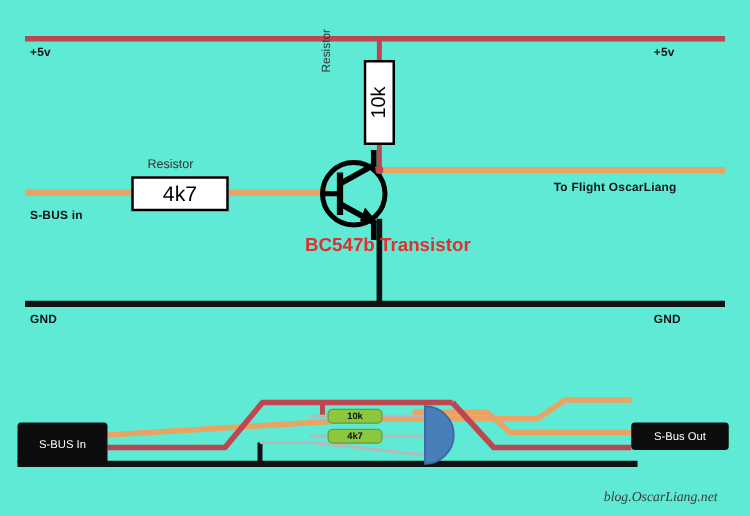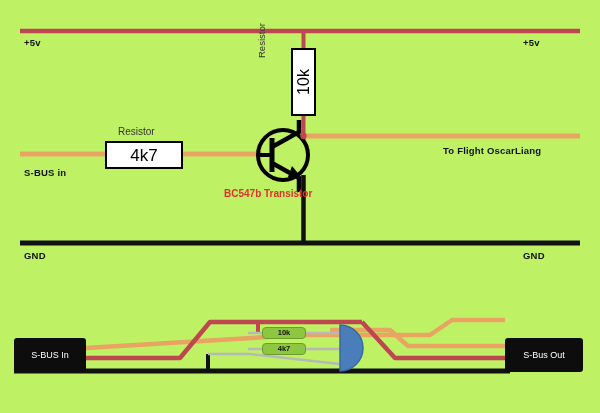--- a/index.html
+++ b/index.html
@@ -7,21 +7,21 @@
     padding: 0;
     background: #ffffff;
   }
   body {
     font-family: "Liberation Sans", sans-serif;
   }
   #root {
     position: relative;
     width: 600px;
     height: 413px;
-    background: #bef264;
+    background: #5eead4;
     overflow: hidden;
   }
   .svg-layer {
     position: absolute;
     left: 0;
     top: 0;
     width: 600px;
     height: 413px;
   }
   .lbl {
@@ -74,42 +74,42 @@
     transform-origin: left top;
     font-size: 9.5px;
   }
   #lbl-5v-left  { left: 24px;  top: 38px; }
   #lbl-5v-right { left: 523px; top: 38px; }
   #lbl-sbus-in  { left: 24px;  top: 168px; }
   #lbl-tofc     { left: 443px; top: 146px; }
   #lbl-gnd-left { left: 24px;  top: 251px; }
   #lbl-gnd-right{ left: 523px; top: 251px; }
   #lbl-bc547 {
-    left: 224px; top: 189px;
+    left: 244px; top: 189px;
     color: #E03030;
-    font-size: 10px;
+    font-size: 15px;
     font-weight: bold;
   }
   .conn {
     position: absolute;
     background: #0d0d0d;
     border-radius: 3px;
     display: flex;
     align-items: center;
     justify-content: center;
   }
   .conn-txt {
     font-family: "Liberation Sans", sans-serif;
     font-size: 9px;
     color: #ffffff;
     font-weight: normal;
     white-space: nowrap;
   }
   #conn-in  { left: 14px;  top: 338px; width: 72px; height: 34px; }
-  #conn-out { left: 505px; top: 338px; width: 78px; height: 34px; }
+  #conn-out { left: 505px; top: 338px; width: 78px; height: 22px; }
   .greenres {
     position: absolute;
     background: #8DC63F;
     border: 1px solid #6c9c2e;
     border-radius: 4px;
     box-sizing: border-box;
     display: flex;
     align-items: center;
     justify-content: center;
   }
@@ -215,13 +215,14 @@
     <span class="conn-txt">S-Bus Out</span>
   </div>
 
   <div class="greenres" id="gres-10k">
     <span class="greenres-txt">10k</span>
   </div>
   <div class="greenres" id="gres-4k7">
     <span class="greenres-txt">4k7</span>
   </div>
 
+  <div id="watermark">blog.OscarLiang.net</div>
 </div>
 
 </body></html>

